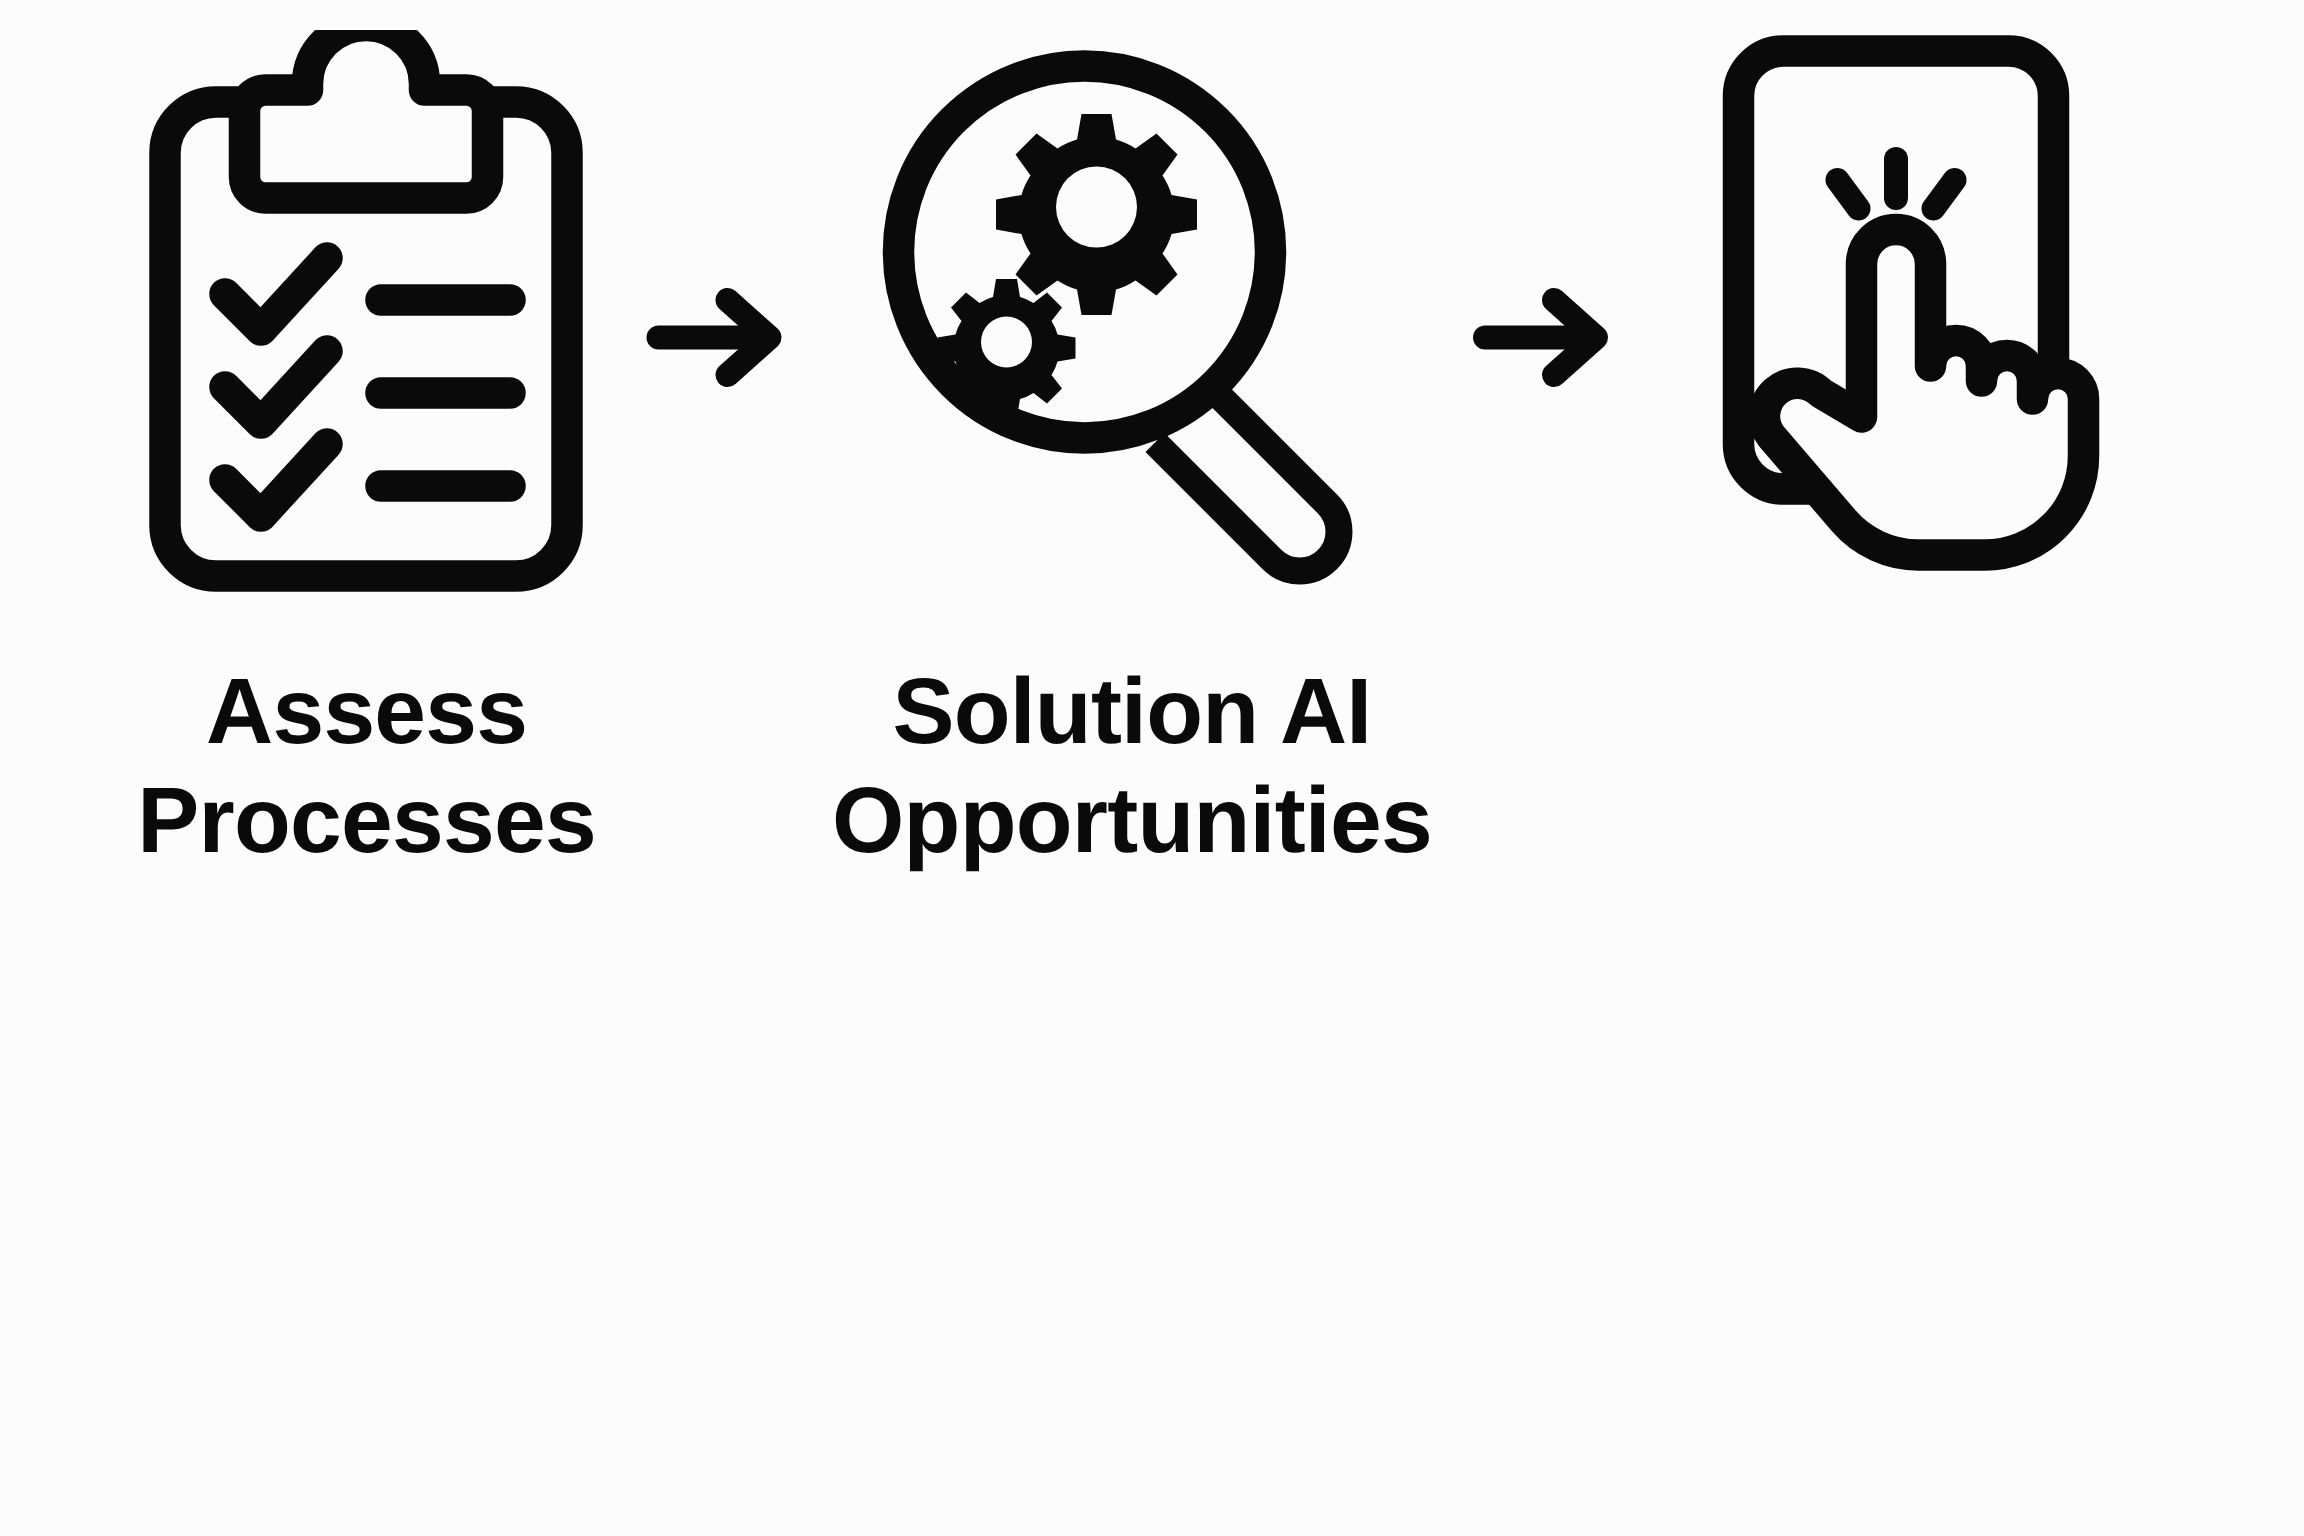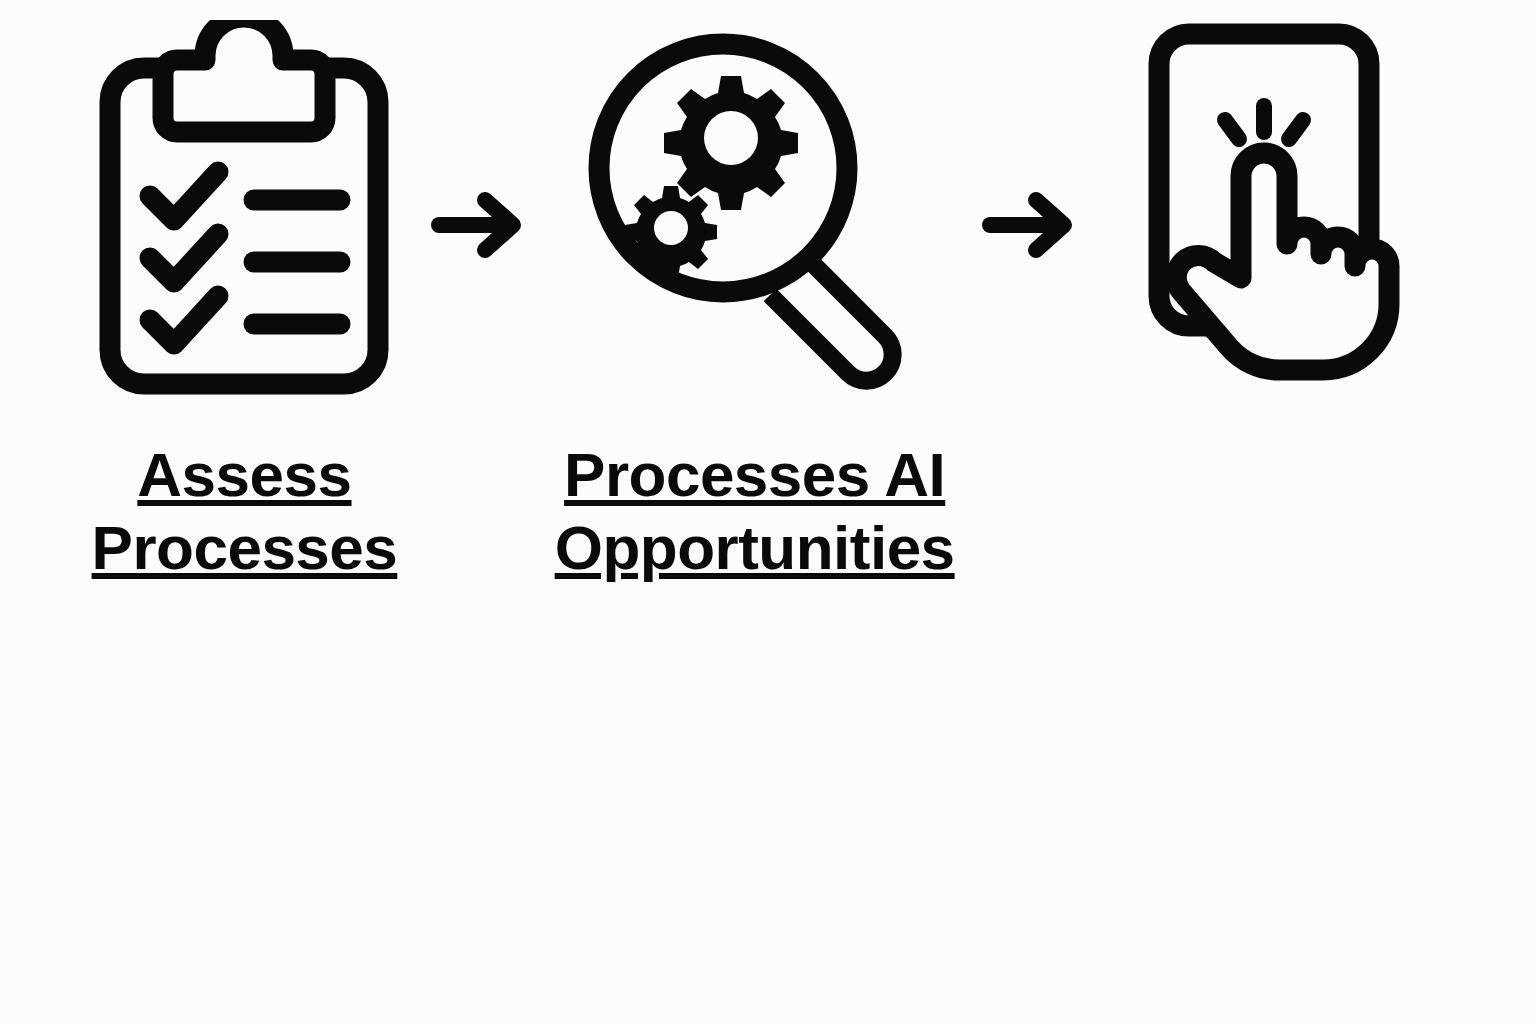--- a/index.html
+++ b/index.html
@@ -50,21 +50,20 @@
   .step-label {
     text-align: center;
     font-family: "Liberation Sans", sans-serif;
     font-weight: bold;
     font-size: 62px;
     line-height: 1.18;
     letter-spacing: -0.5px;
     color: #0a0a0a;
     white-space: pre-line;
     margin-top: 18px;
-    text-decoration: underline;
   }
   .arrow {
     display: flex;
     align-items: flex-start;
     justify-content: center;
     padding-top: 190px;
     flex: 0 0 auto;
   }
   .arrow svg { display: block; }
 
@@ -122,21 +121,21 @@
             <path d="M-10 -62 h20 l3 17 a46 46 0 0 1 13 6 l14 -10 l14 14 l-10 14 a46 46 0 0 1 6 13 l17 3 v20 l-17 3 a46 46 0 0 1 -6 13 l10 14 l-14 14 l-14 -10 a46 46 0 0 1 -13 6 l-3 17 h-20 l-3 -17 a46 46 0 0 1 -13 -6 l-14 10 l-14 -14 l10 -14 a46 46 0 0 1 -6 -13 l-17 -3 v-20 l17 -3 a46 46 0 0 1 6 -13 l-10 -14 l14 -14 l14 10 a46 46 0 0 1 13 -6 z" fill="#0a0a0a"></path>
             <circle cx="0" cy="0" r="27" fill="#fcfcfc"></circle>
           </g>
 
           <g transform="translate(86,208)">
             <path d="M-7 -42 h14 l2 12 a31 31 0 0 1 9 4 l9 -7 l10 10 l-7 9 a31 31 0 0 1 4 9 l12 2 v14 l-12 2 a31 31 0 0 1 -4 9 l7 9 l-10 10 l-9 -7 a31 31 0 0 1 -9 4 l-2 12 h-14 l-2 -12 a31 31 0 0 1 -9 -4 l-9 7 l-10 -10 l7 -9 a31 31 0 0 1 -4 -9 l-12 -2 v-14 l12 -2 a31 31 0 0 1 4 -9 l-7 -9 l10 -10 l9 7 a31 31 0 0 1 9 -4 z" fill="#0a0a0a"></path>
             <circle cx="0" cy="0" r="17" fill="#fcfcfc"></circle>
           </g>
         </svg>
       </div>
-      <div class="step-label">Processes AI
+      <div class="step-label">Solution AI
 Opportunities</div>
     </div>
 
     <div class="arrow arrow-2">
       <svg width="100" height="70" viewBox="0 0 100 70" fill="none" xmlns="http://www.w3.org/2000/svg">
         <line x1="10" y1="35" x2="80" y2="35" stroke="#0a0a0a" stroke-width="16" stroke-linecap="round"></line>
         <path d="M56 10 L84 35 L56 60" stroke="#0a0a0a" stroke-width="16" stroke-linecap="round" stroke-linejoin="round" fill="none"></path>
       </svg>
     </div>
 

